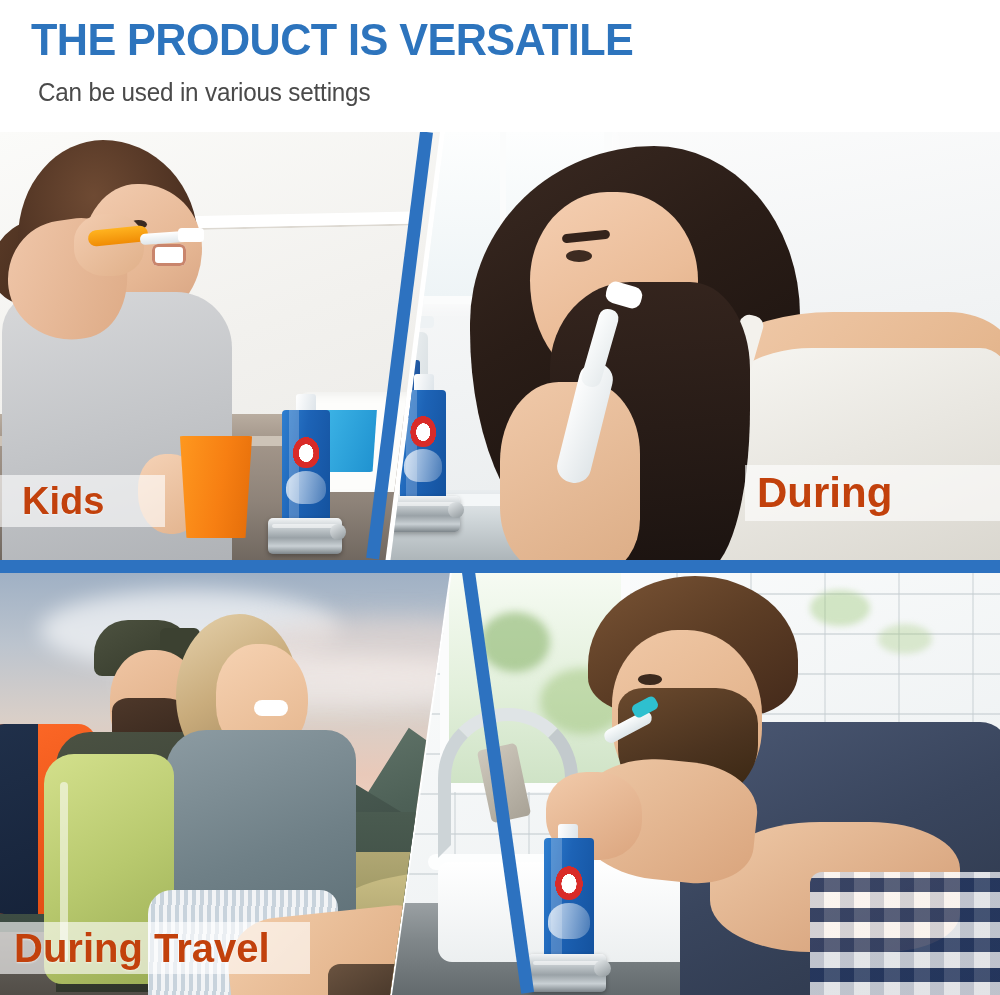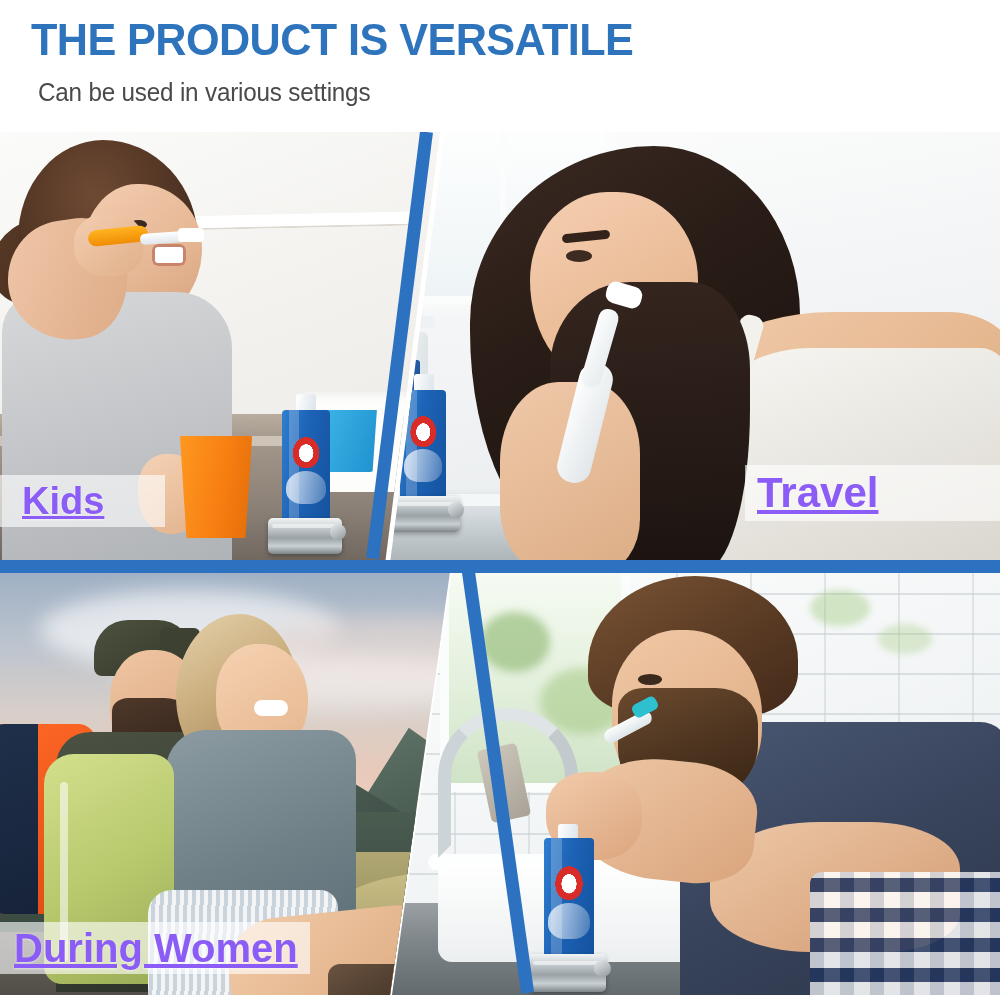--- a/index.html
+++ b/index.html
@@ -167,22 +167,22 @@
   .roller-knob { position:absolute; background:linear-gradient(150deg,#e7ebed,#8f979b); border-radius:50%; }
 
   
   .divider { position:absolute; background:#2D72C0; }
   #div-h { left:0; top:560px; width:1000px; height:13px; }
   #div-top-diag { left:420px; top:132px; width:13px; height:430px; transform-origin:top center; transform:rotate(7.2deg); }
   #div-bot-diag { left:462px; top:572px; width:13px; height:425px; transform-origin:top center; transform:rotate(-8.0deg); }
 
   
   .label-band { position:absolute; display:flex; align-items:center; background:rgba(255,255,255,0.62); }
-  .label-text { font-weight:bold; color:#8b5cf6; line-height:1; white-space:nowrap;
-                text-shadow:0 1px 2px rgba(255,255,255,.55);text-decoration:underline; }
+  .label-text { font-weight:bold; color:#c2410c; line-height:1; white-space:nowrap;
+                text-shadow:0 1px 2px rgba(255,255,255,.55); }
 
   #label-kids   { left:0;   top:475px; width:165px; height:52px; padding-left:22px; }
   #label-kids .label-text { font-size:38px; }
 
   #label-women  { left:745px; top:465px; width:255px; height:56px; padding-left:12px; }
   #label-women .label-text { font-size:42px; }
 
   #label-travel { left:0;   top:922px; width:310px; height:52px; padding-left:14px; }
   #label-travel .label-text { font-size:40px; }
 
@@ -348,22 +348,22 @@
 
     <div class="divider" id="div-top-diag" style="top:0;"></div>
     <div class="divider" id="div-bot-diag" style="top:440px;"></div>
     <div class="divider" id="div-h" style="top:428px;"></div>
 
     <div class="label-band" id="label-kids" style="top:343px;">
       <span class="label-text">Kids</span>
     </div>
 
     <div class="label-band" id="label-women" style="top:333px;">
-      <span class="label-text">Travel</span>
+      <span class="label-text">During</span>
     </div>
 
     <div class="label-band" id="label-travel" style="top:790px;">
-      <span class="label-text">During Women</span>
+      <span class="label-text">During Travel</span>
     </div>
 
 
   </div>
 </div>
 
 </body></html>

